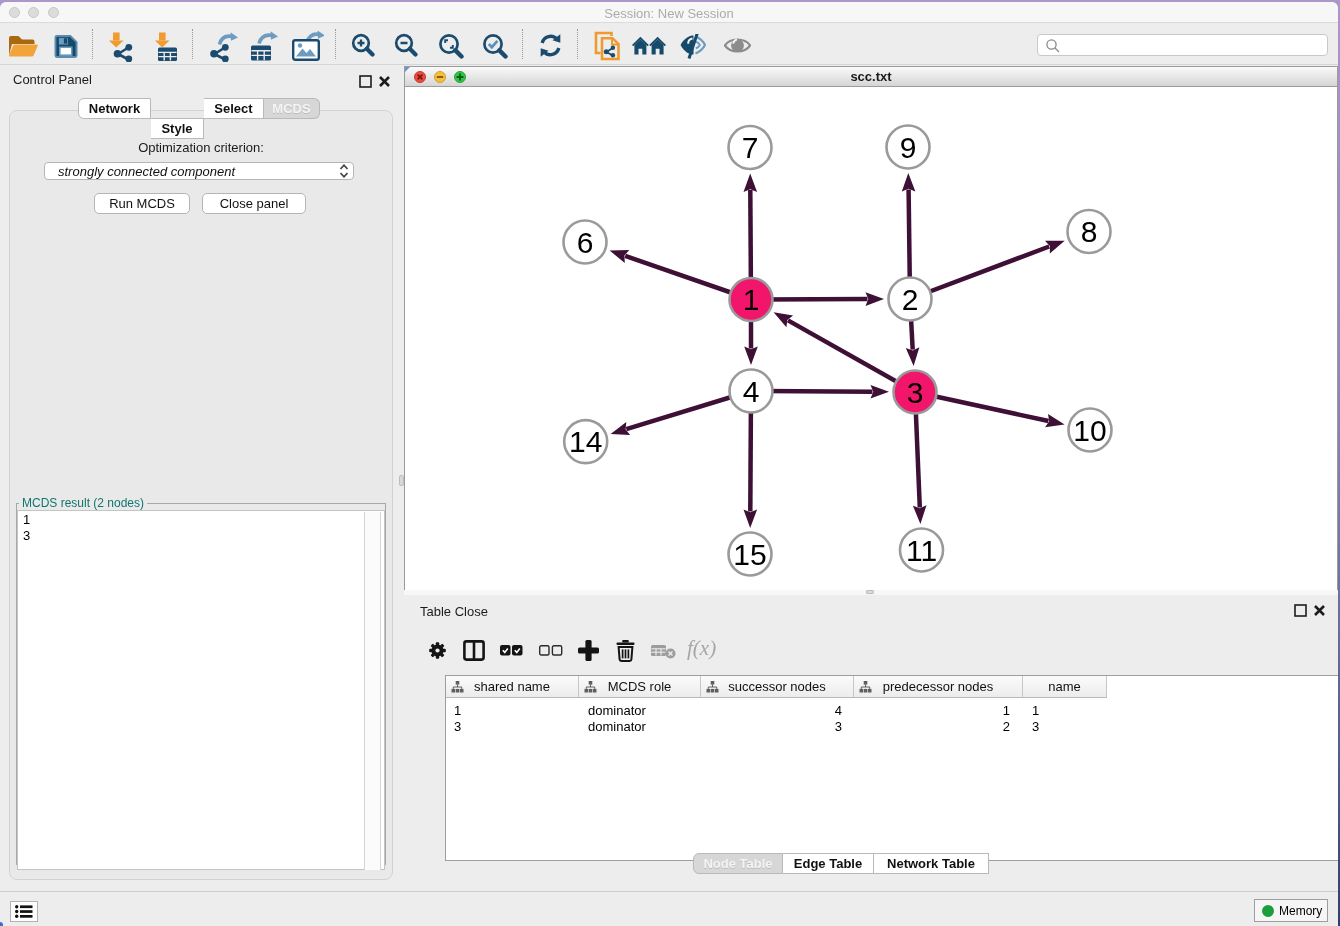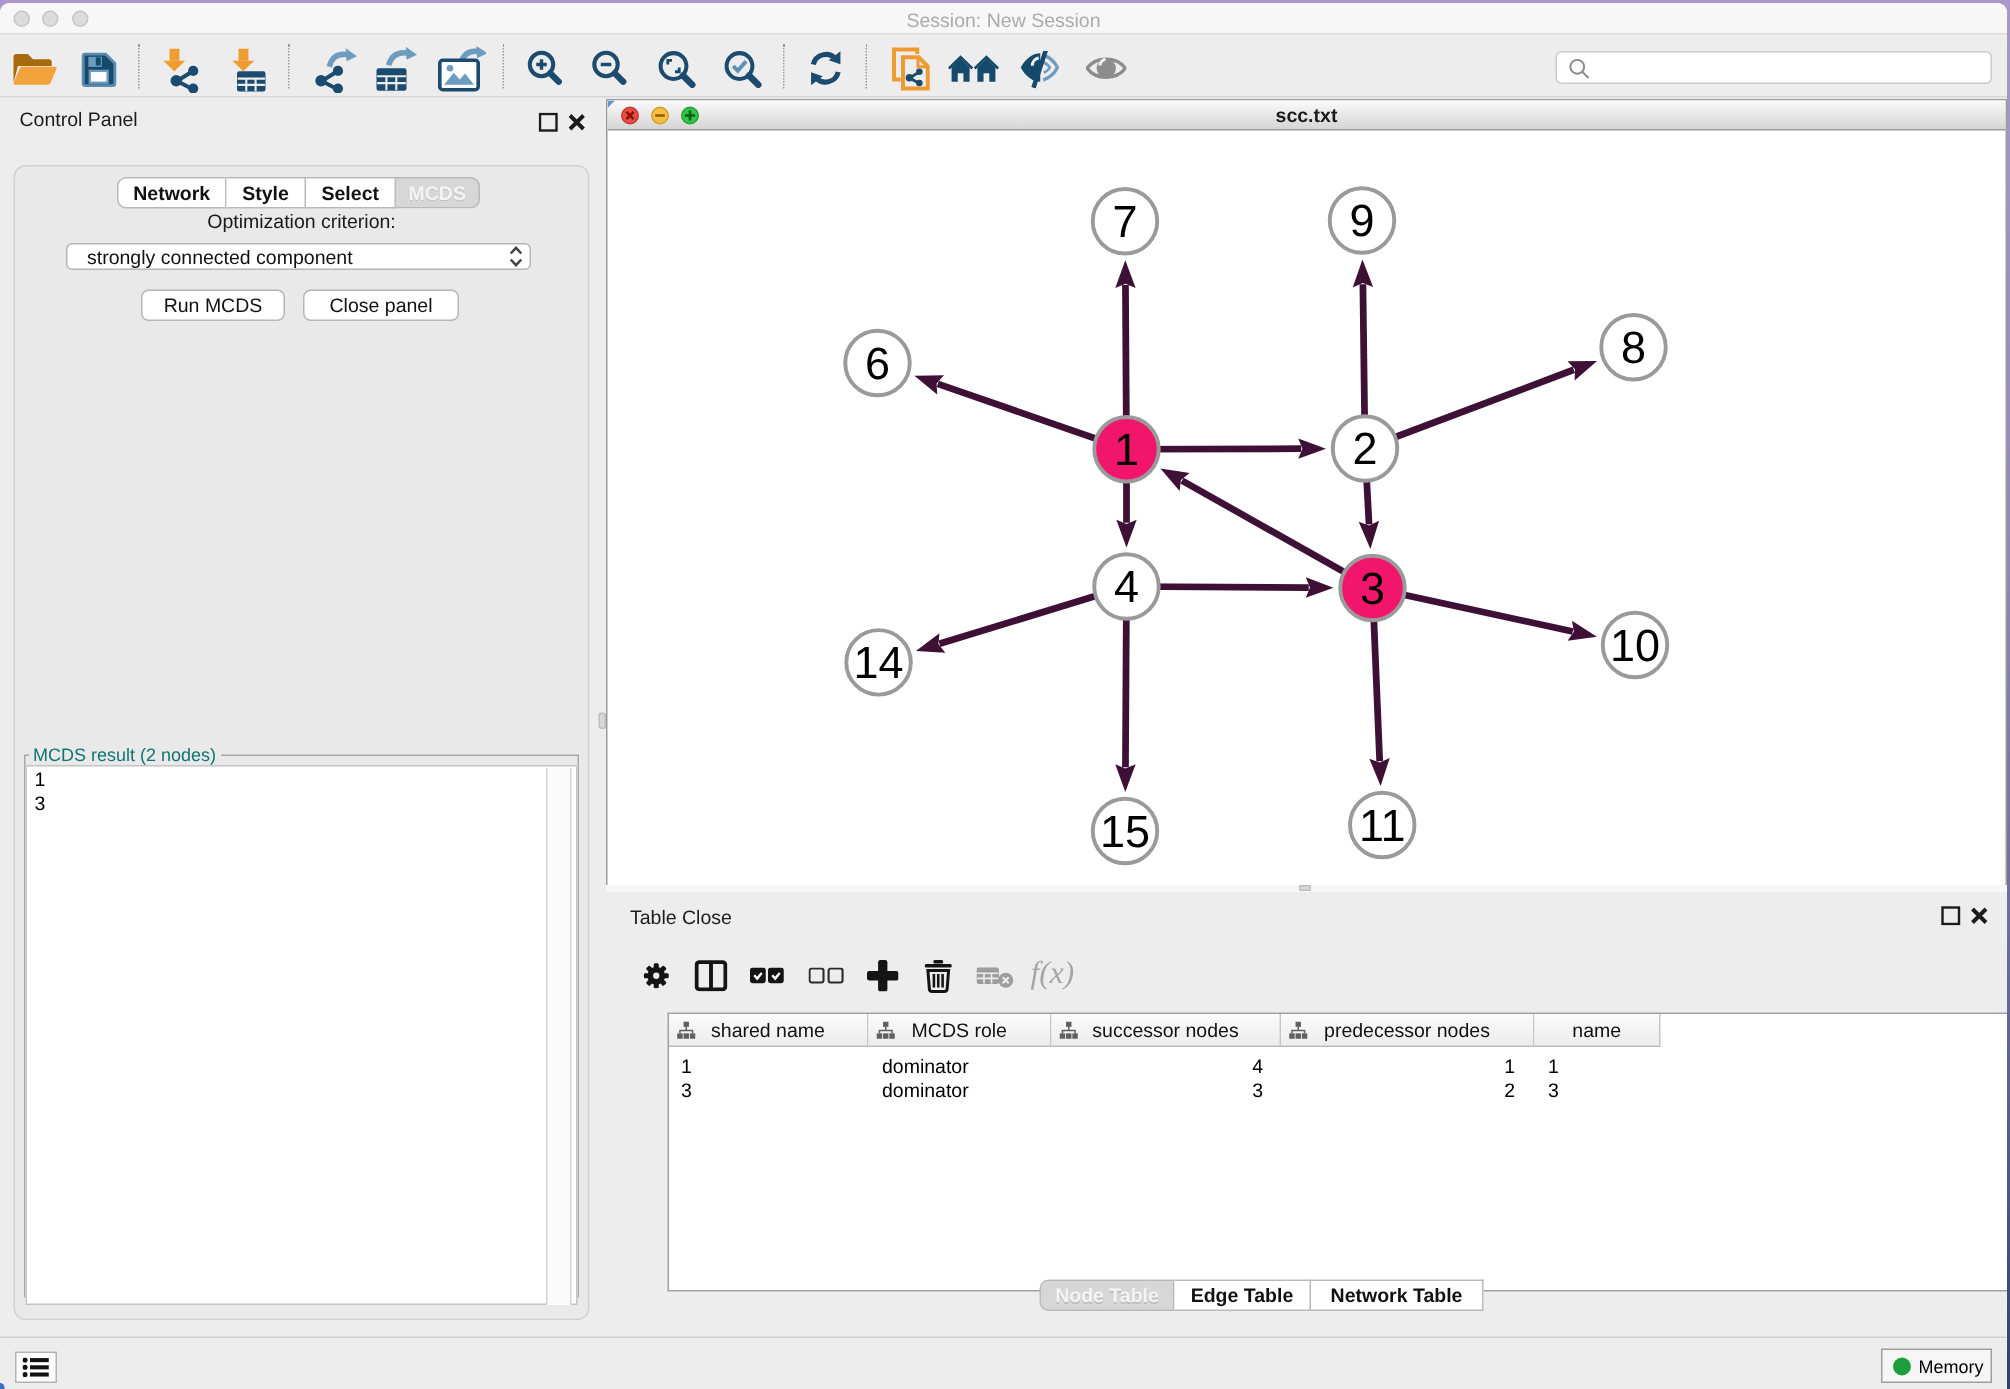--- a/index.html
+++ b/index.html
@@ -219,28 +219,28 @@
     </div>
   </div>
 
   <div id="cpanel">
     <div class="panhead" style="position:absolute;left:13px;top:7px;">Control Panel</div>
     <svg class="abs" style="left:359px;top:10px" width="32" height="13" viewBox="0 0 32 13">
       <rect x="1" y="1" width="11" height="11" fill="none" stroke="#1c1c1c" stroke-width="1.6"></rect>
       <path d="M21 2 L30 11 M30 2 L21 11" stroke="#1c1c1c" stroke-width="2.6"></path>
     </svg>
     <div id="cpcontent"></div>
-    <div class="tabrow" style="left:78px;top:33px;align-items:flex-end;">
+    <div class="tabrow" style="left:78px;top:33px;">
       <div class="tab first" style="width:73px;">Network</div>
       <div class="tab" style="width:53px;margin-top:20px;">Style</div>
       <div class="tab" style="width:60px;">Select</div>
       <div class="tab last sel" style="width:56px;">MCDS</div>
     </div>
     <div class="abs" style="left:9px;top:75px;width:384px;text-align:center;font-size:13px;color:#1a1a1a;">Optimization criterion:</div>
-    <div class="abs" style="left:44px;top:97px;width:310px;height:18px;background:#fff;border:1px solid #b5b5b5;border-radius:4px;">
+    <div class="abs" style="left:44px;top:97px;width:310px;height:18px;background:#fff;border:1px solid #b5b5b5;border-radius:4px;font-style:italic;">
       <div class="abs" style="left:13px;top:1px;font-size:13px;color:#111;">strongly connected component</div>
       <svg class="abs" style="right:4px;top:1px;" width="10" height="14" viewBox="0 0 10 14">
         <path d="M1.5 5 L5 1.2 L8.5 5" fill="none" stroke="#444" stroke-width="1.7"></path>
         <path d="M1.5 9 L5 12.8 L8.5 9" fill="none" stroke="#444" stroke-width="1.7"></path>
       </svg>
     </div>
     <div class="btn" style="left:94px;top:128px;width:96px;">Run MCDS</div>
     <div class="btn" style="left:202px;top:128px;width:104px;">Close panel</div>
 
     <fieldset class="abs" style="left:16px;top:431px;width:370px;height:369px;border:1px solid #a8a8a8;">

